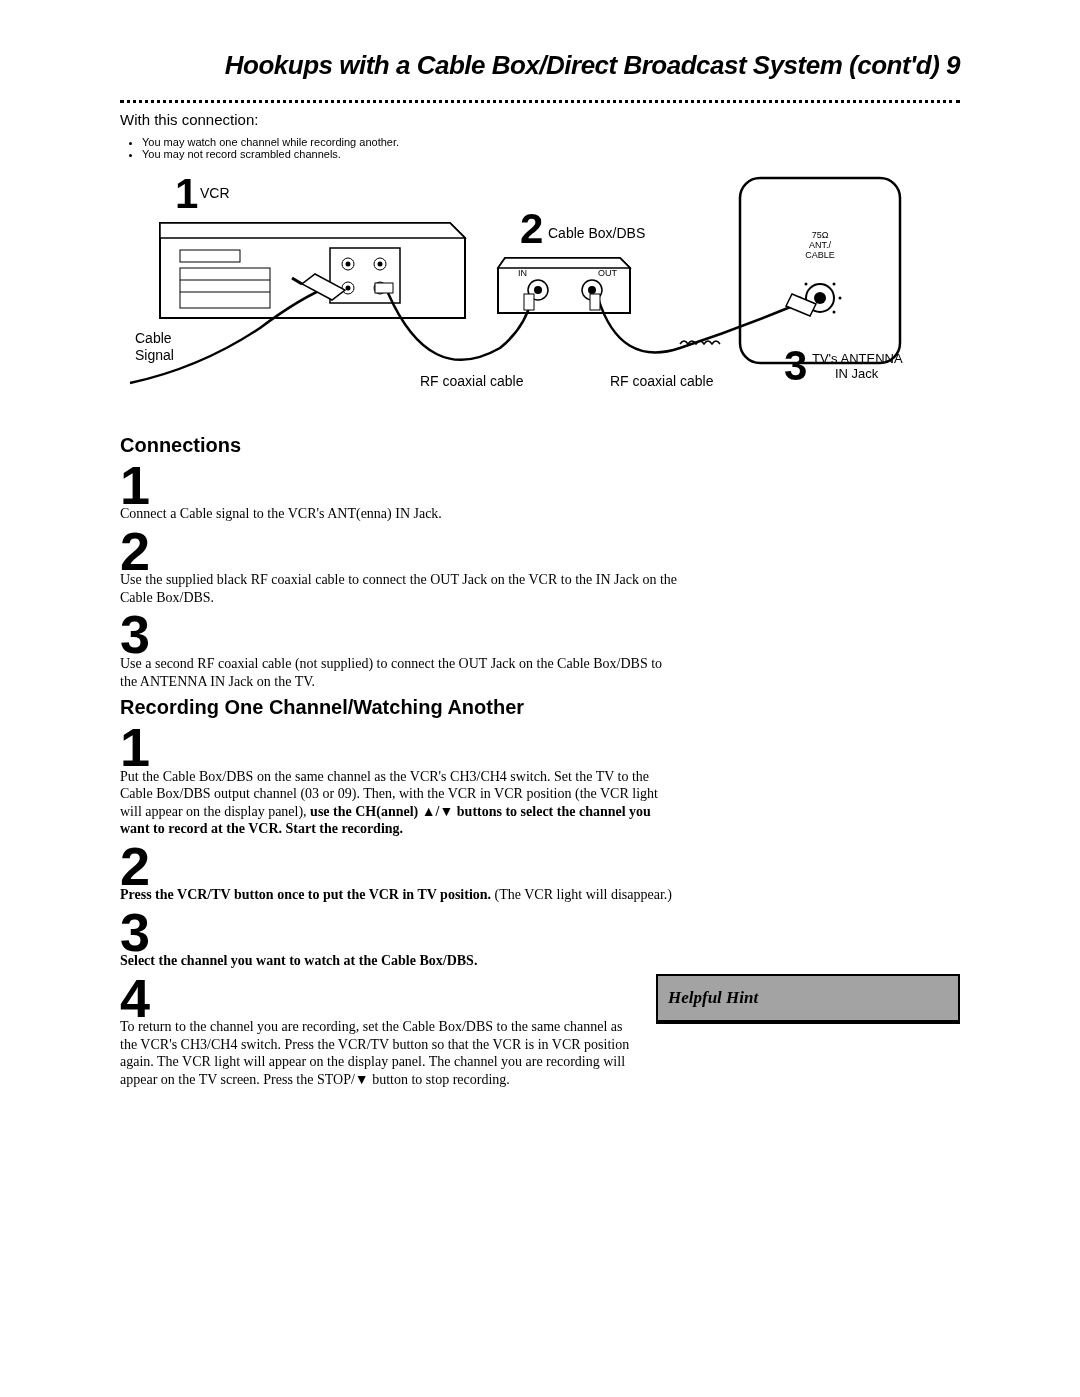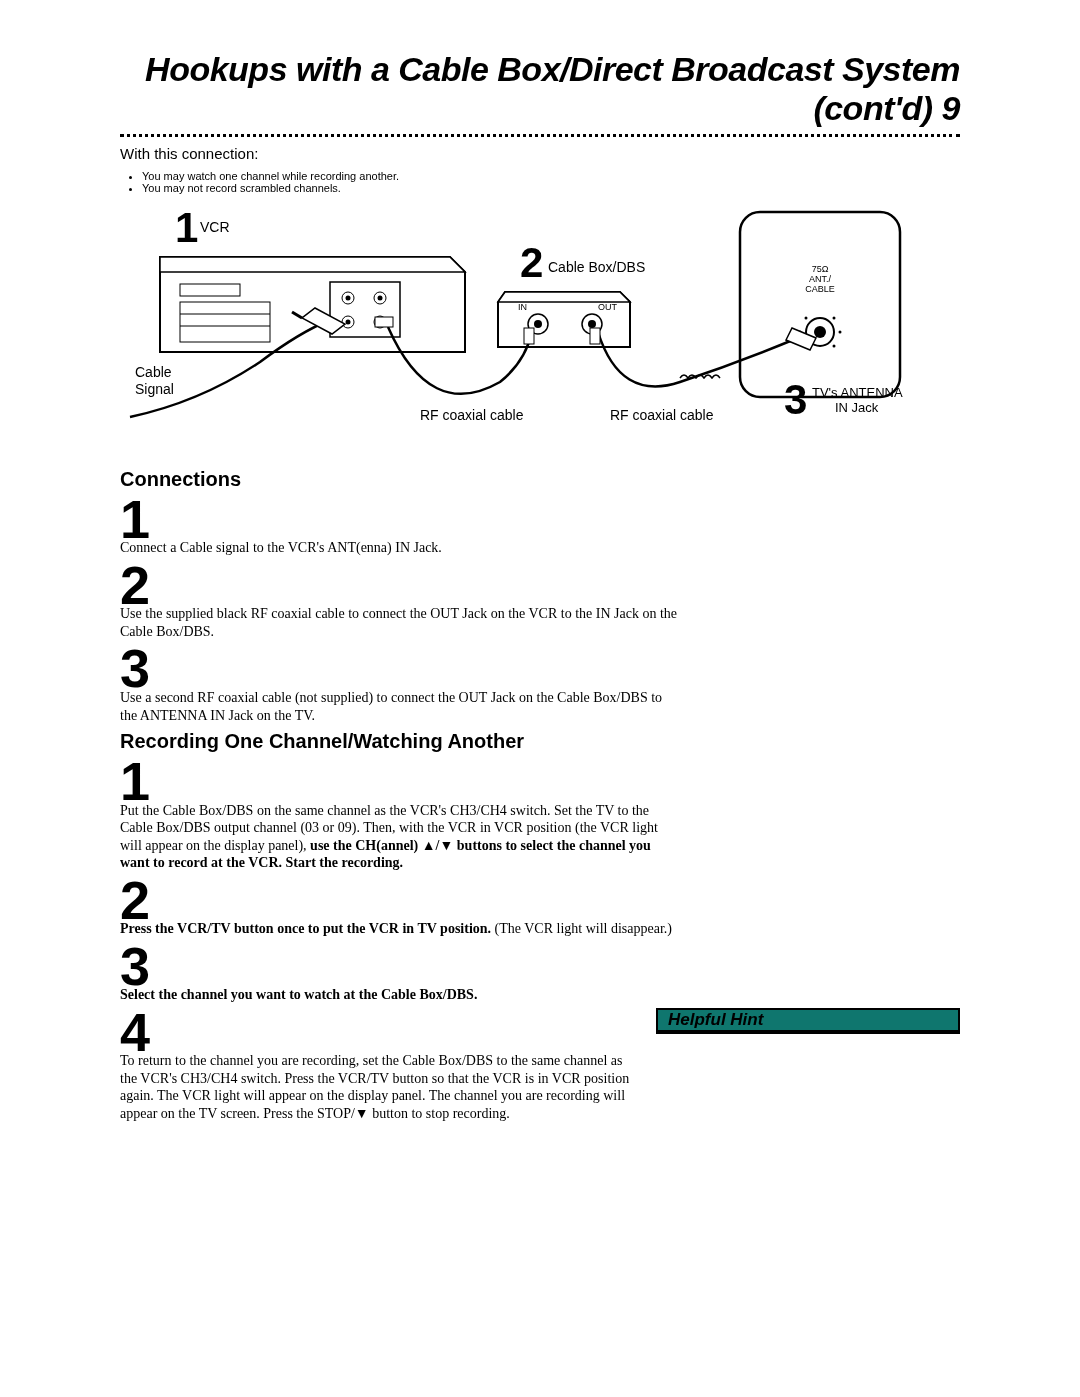--- a/index.html
+++ b/index.html
@@ -10,23 +10,23 @@
     color: #000;
     width: 1080px;
   }
   .page {
     padding: 50px 120px 60px 120px;
     box-sizing: border-box;
   }
   .page-title {
     font-style: italic;
     font-weight: bold;
-    font-size: 34px;
+    font-size: 26px;
     text-align: right;
-    margin: 0 0 6px 0;
+    margin: 0 0 19px 0;
     letter-spacing: -0.5px;
   }
   .dot-rule {
     border: none;
     border-top: 3px dotted #000;
     margin: 0 0 8px 0;
   }
   .intro {
     font-size: 15px;
     line-height: 1.25;
@@ -70,26 +70,27 @@
   }
   .col-main { flex: 1; }
   .hint-box {
     border: 2px solid #000;
     width: 300px;
     font-size: 14px;
     align-self: flex-start;
     margin-top: 4px;
   }
   .hint-head {
-    background: #0f766e;
+    background: #a3a3a3;
     border-bottom: 2px solid #000;
     font-style: italic;
     font-weight: bold;
-    padding: 0 10px;
+    padding: 12px 10px;
     font-size: 17px;
+    font-family: Liberation Serif, serif;
   }
   .hint-body {
     padding: 6px 10px 8px 10px;
     font-style: italic;
     font-size: 14px;
     line-height: 1.3;
   }
   .hint-body::before {
     content: "• ";
     font-style: normal;

